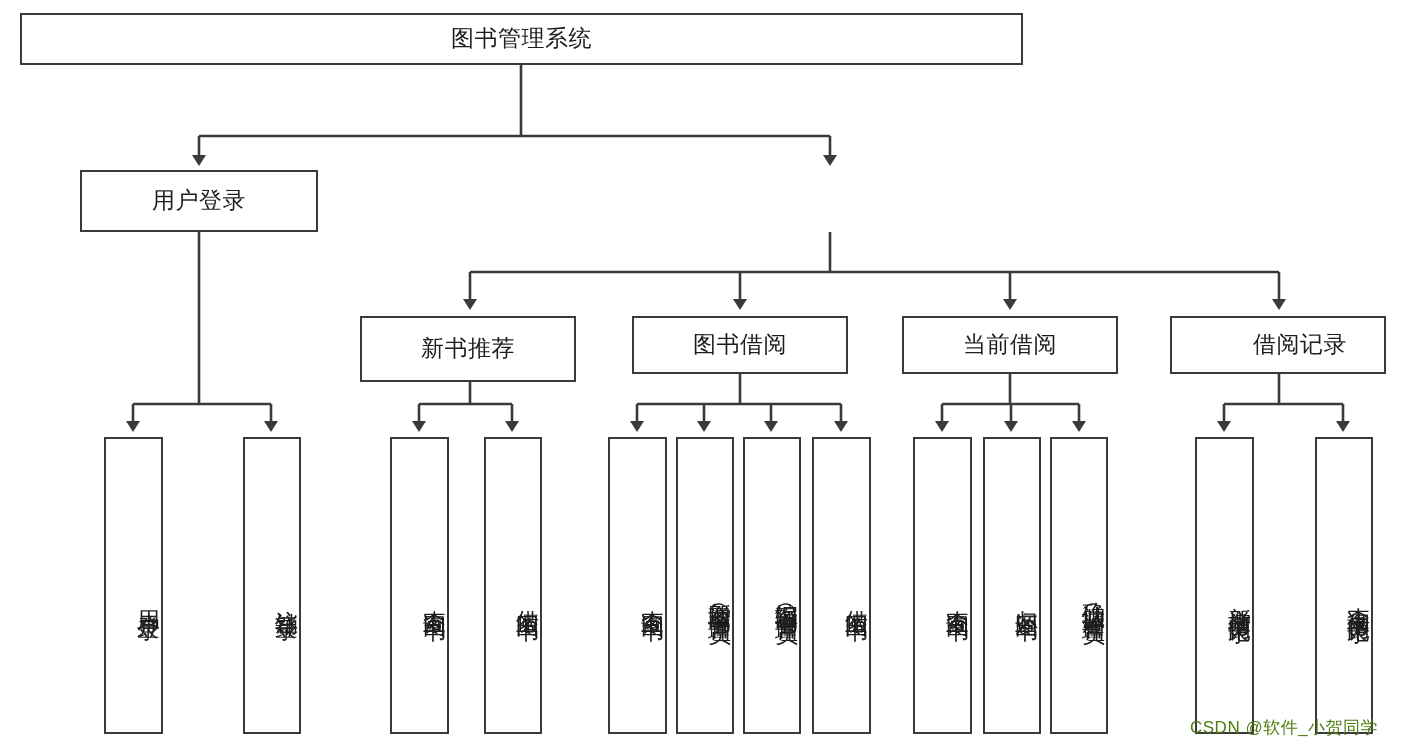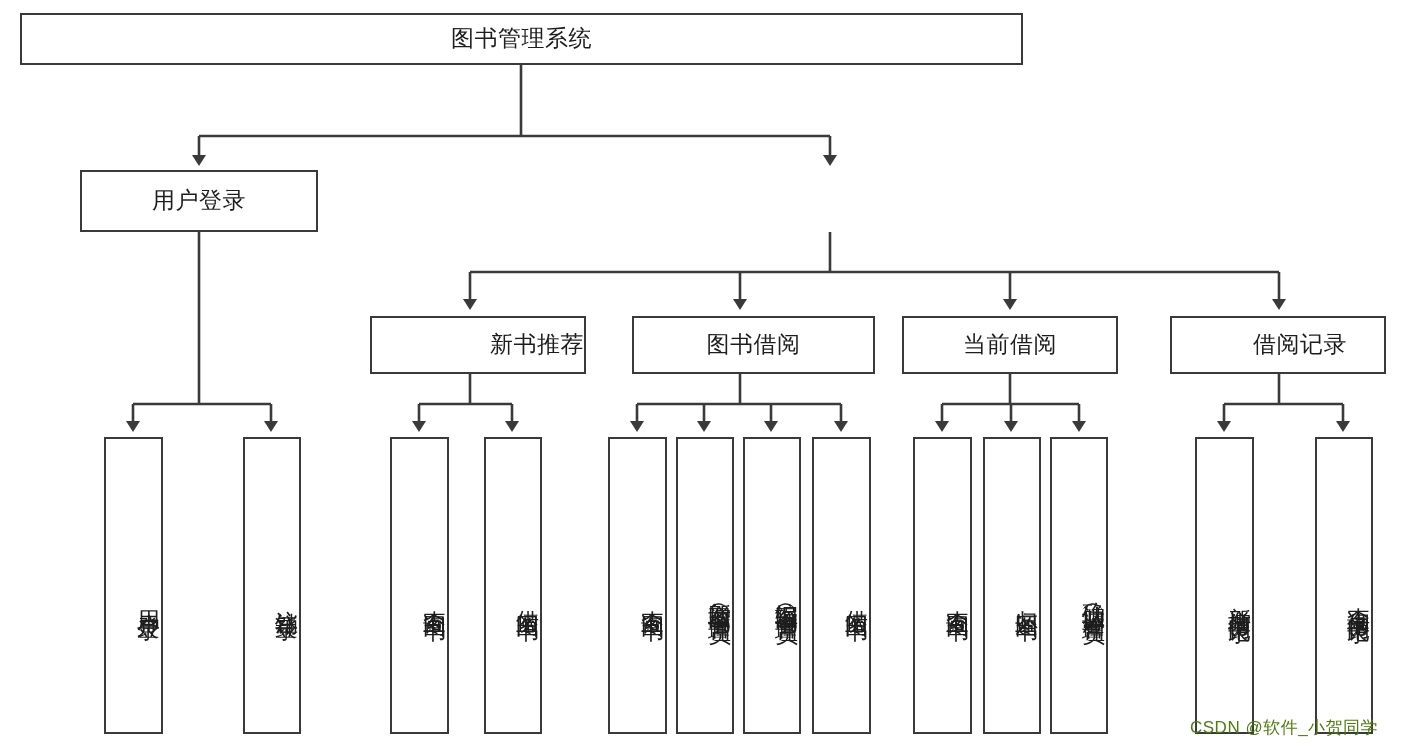--- a/index.html
+++ b/index.html
@@ -120,24 +120,24 @@
   </svg>
 
   <div class="node horiz" style="left:20px; top:13px; width:1003px; height:52px;">
     <span class="label">图书管理系统</span>
   </div>
 
   <div class="node horiz" style="left:80px; top:170px; width:238px; height:62px;">
     <span class="label">用户登录</span>
   </div>
 
-  <div class="node horiz" style="left:370px; top:316px; width:216px; height:58px;justify-content:flex-end;">
+  <div class="node horiz" style="left:360px; top:316px; width:216px; height:66px;">
     <span class="label">新书推荐</span>
   </div>
-  <div class="node horiz" style="left:632px; top:316px; width:243px; height:58px;justify-content:center;">
+  <div class="node horiz" style="left:632px; top:316px; width:216px; height:58px;justify-content:center;">
     <span class="label">图书借阅</span>
   </div>
   <div class="node horiz" style="left:902px; top:316px; width:216px; height:58px;">
     <span class="label">当前借阅</span>
   </div>
   <div class="node horiz" style="left:1170px; top:316px; width:216px; height:58px;padding-left:44px;">
     <span class="label">借阅记录</span>
   </div>
 
   <div class="node vert" style="left:104px; top:437px; width:59px; height:297px;">

